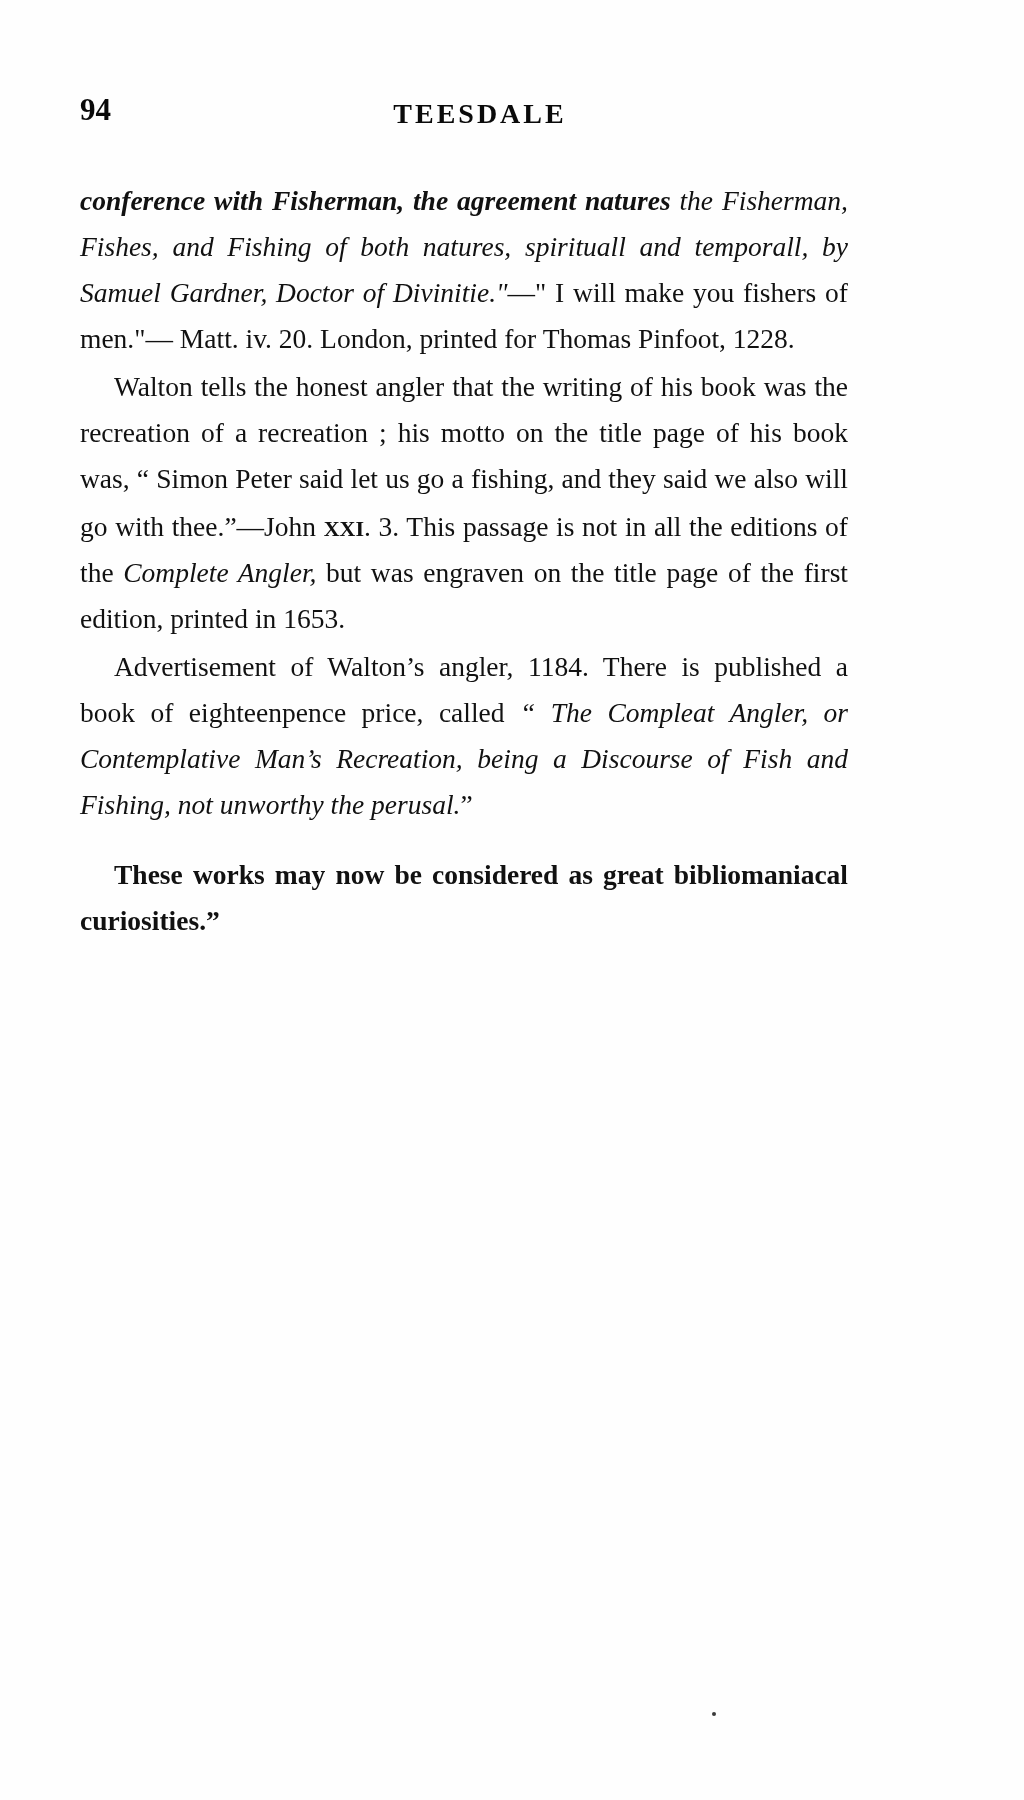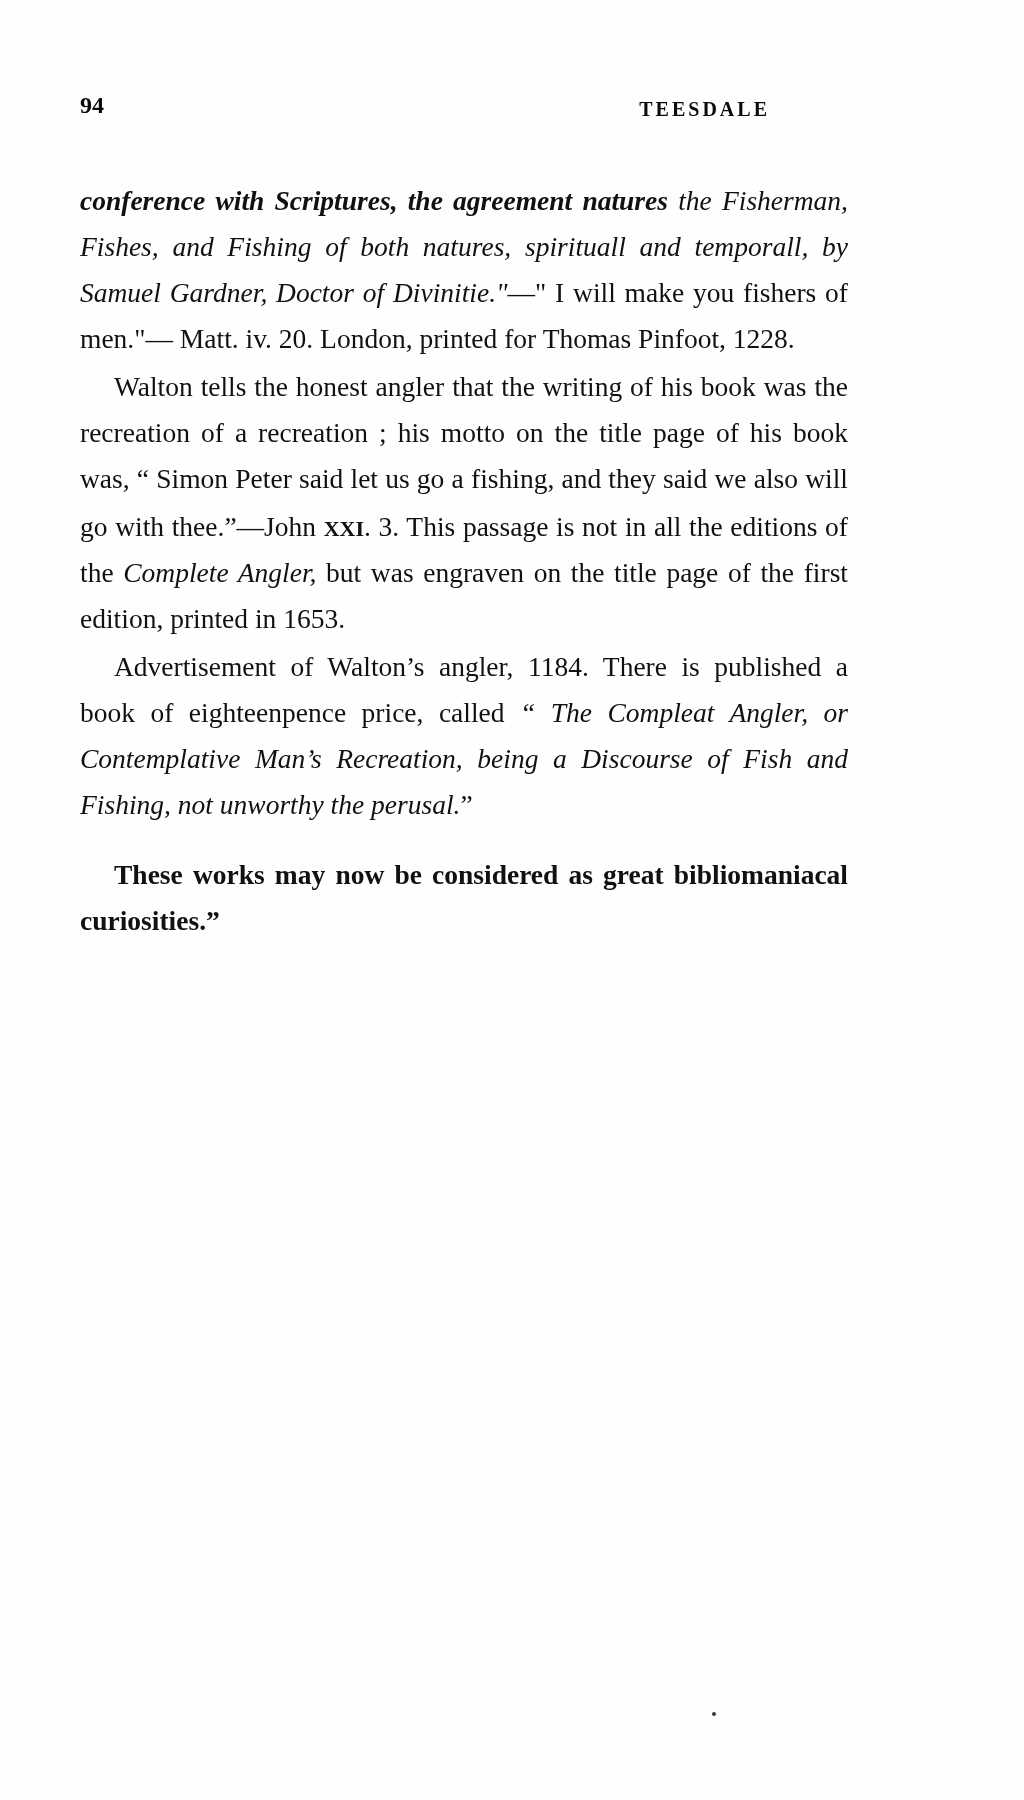--- a/index.html
+++ b/index.html
@@ -29,33 +29,33 @@
     top: 92px;
     width: 800px;
     height: 44px;
   }
   .page-number {
     position: absolute;
     left: 0;
     top: 0;
     font-family: "Liberation Serif", serif;
     font-weight: bold;
-    font-size: 24px;
+    font-size: 31px;
     letter-spacing: 0px;
     color: #0a0a0a;
   }
   .running-head {
     position: absolute;
     left: 110px;
     top: 6px;
     width: 580px;
-    text-align: right;
+    text-align: center;
     font-family: "Liberation Serif", serif;
     font-weight: bold;
-    font-size: 20px;
+    font-size: 28px;
     letter-spacing: 3px;
     color: #0a0a0a;
   }
   .body-block {
     position: absolute;
     left: 80px;
     top: 178px;
     width: 768px;
   }
   p {
@@ -105,21 +105,21 @@
 
   <div class="header">
     <div class="page-number">94</div>
     <div class="running-head">TEESDALE</div>
   </div>
 
   <div class="body-block">
 
     <p>
       <span class="bi">conference with</span>
-      <span class="bi">Scriptures,</span>
+      <span class="bi">Fisherman,</span>
       <span class="bi">the agreement natures</span>
       <span class="it">the Fisherman, Fishes, and Fishing of both natures,</span>
       <span class="it">spirituall and temporall, by Samuel Gardner, Doctor</span>
       <span class="it">of Divinitie."</span><span>—" I will make you fishers of men."—</span>
       <span>Matt. iv. 20.   London, printed for Thomas Pinfoot,</span>
       <span>1228.</span>
     </p>
 
     <p class="indent">
       <span>Walton tells the honest angler that the writing of his book was the recreation of a recreation ; his motto on the title page of his book was, “ Simon Peter said let us go a fishing, and they said we also will go with thee.”—John </span><span class="sc b">xxi</span><span>. 3.   This passage is not in all the editions of the </span><span class="it">Complete Angler,</span><span> but was engraven on the title page of the first edition, printed in 1653.</span>

